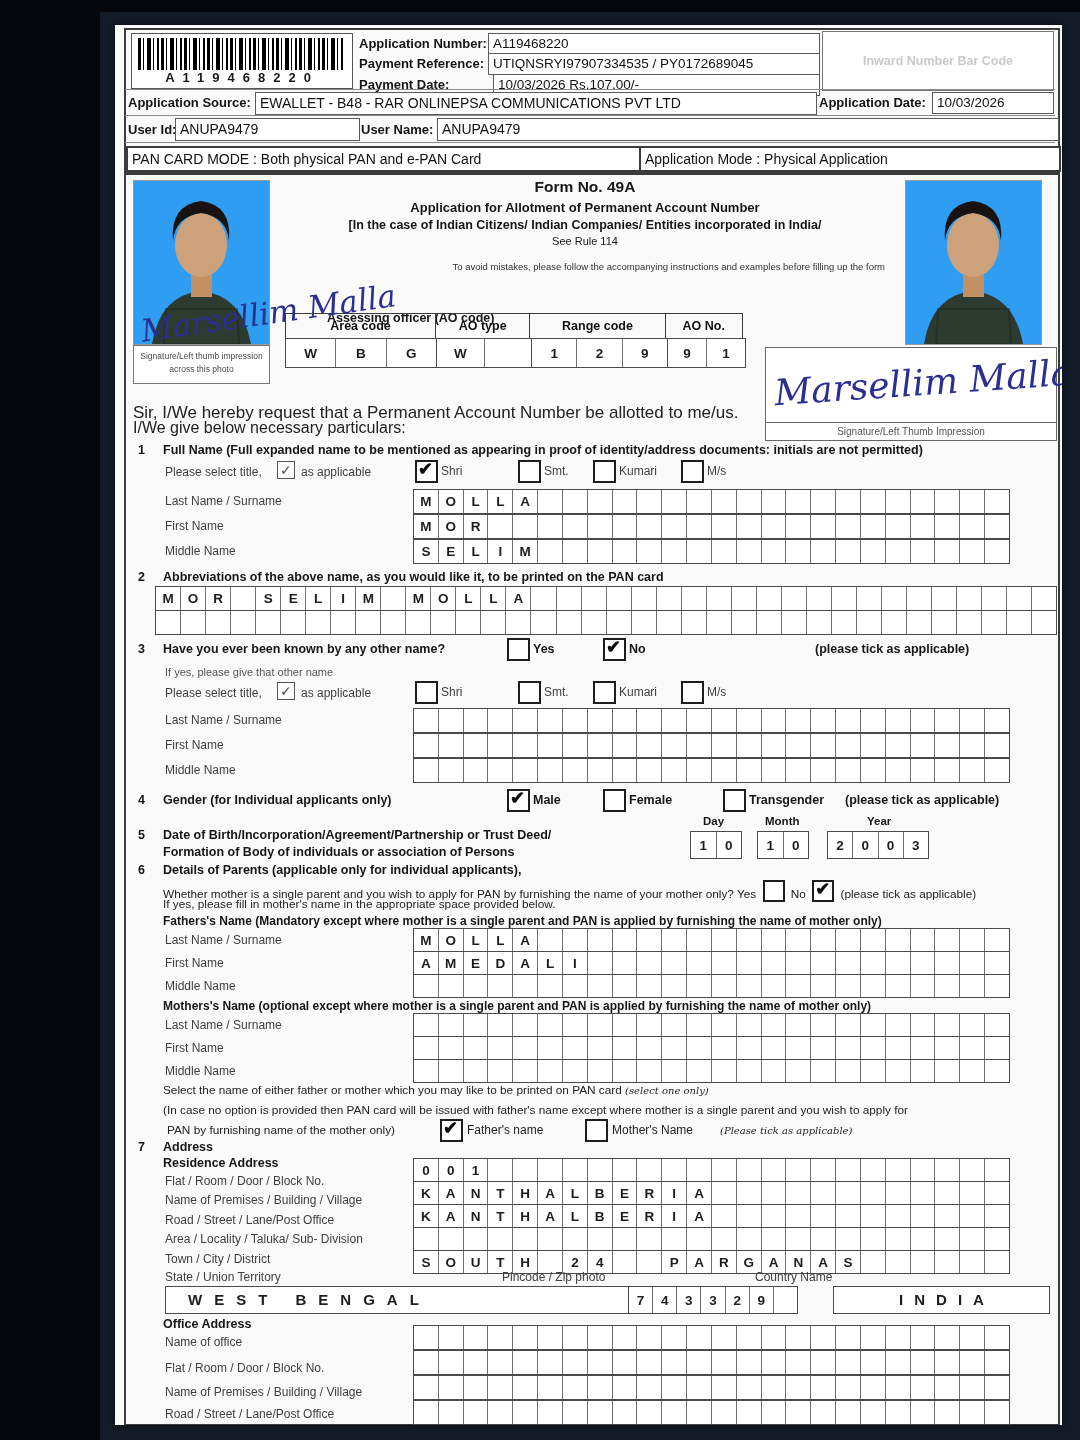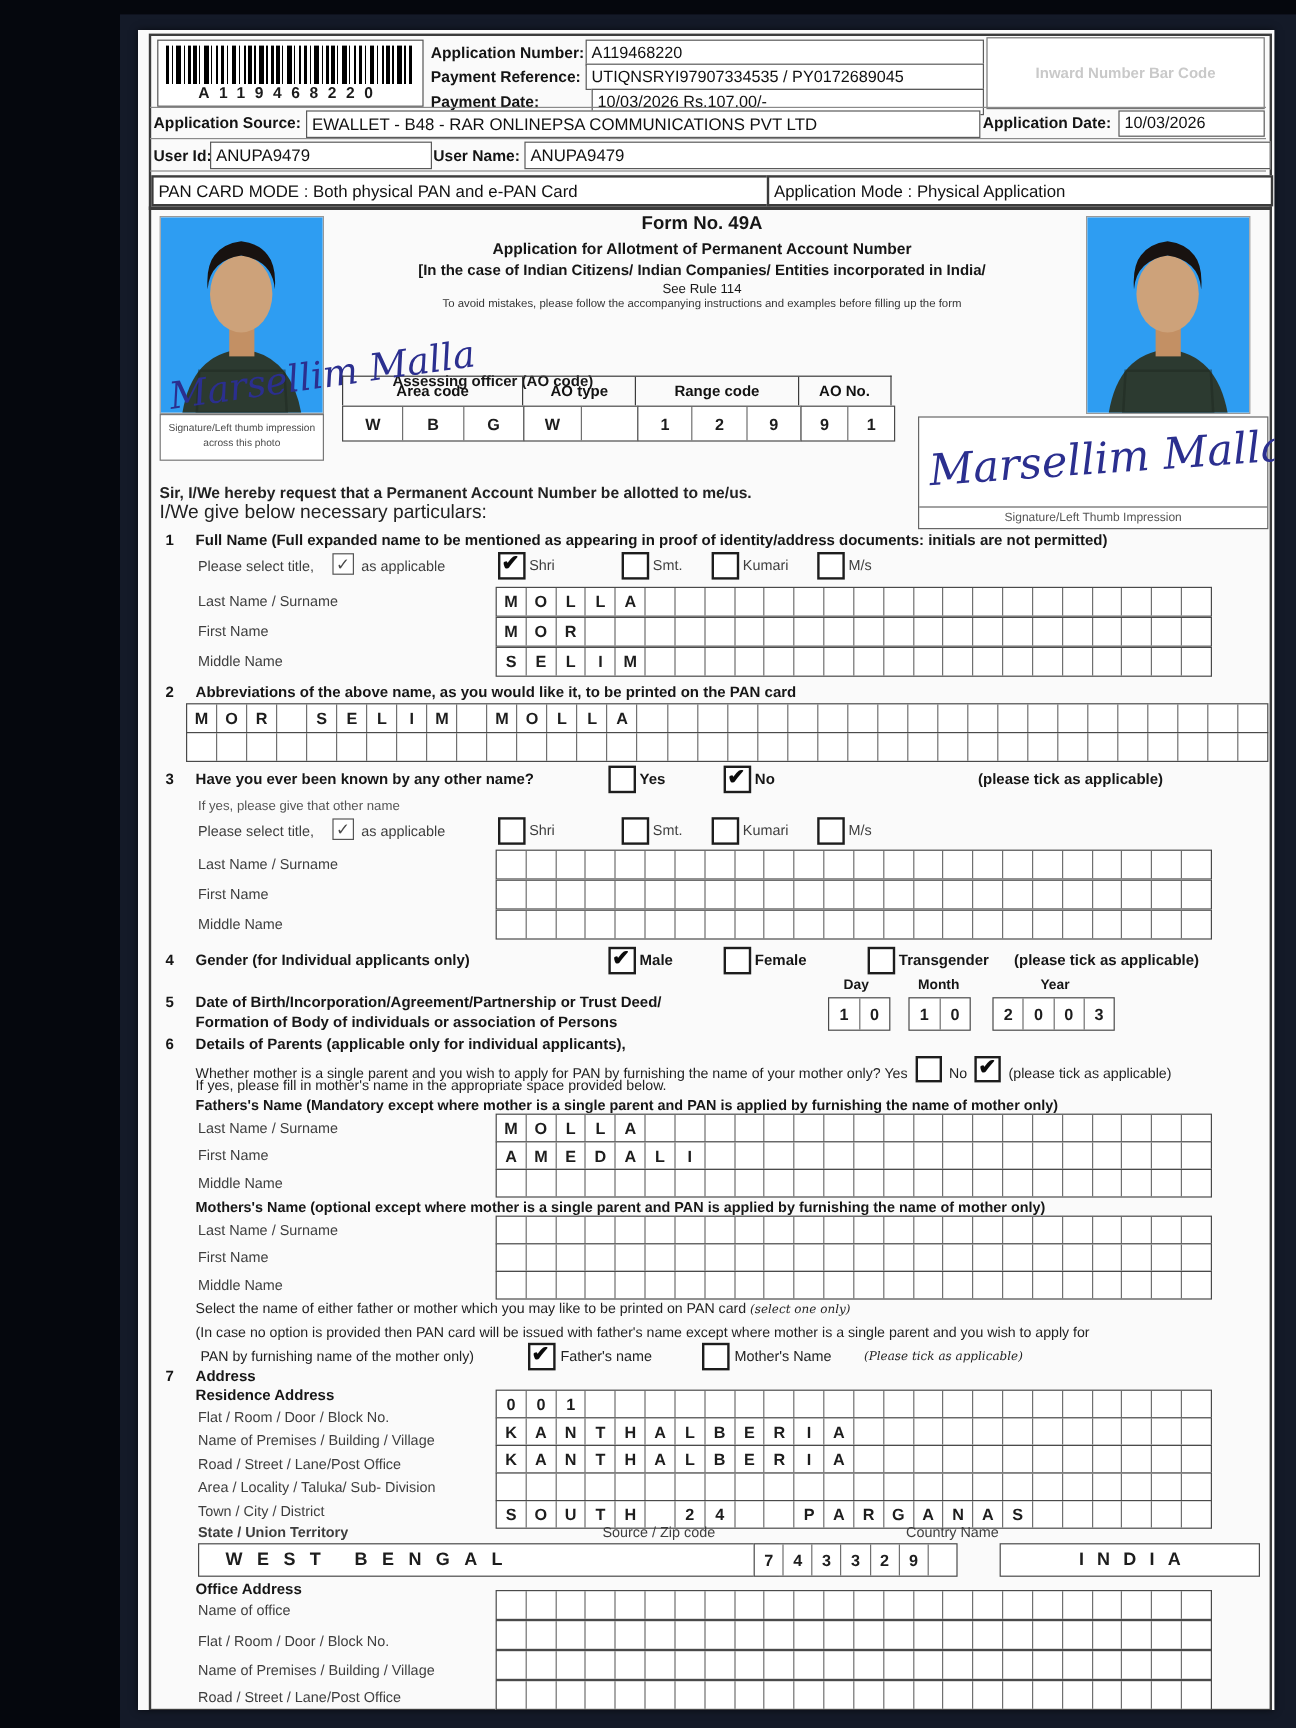--- a/index.html
+++ b/index.html
@@ -107,21 +107,21 @@
   <div class="abs" style="left:650px;top:322px;width:290px;height:92px;border:1.5px solid #666;background:#fff;">
     <div class="sig" style="left:8px;top:14px;font-size:36px;transform:rotate(-4deg);">Marsellim  Malla</div>
     <div class="abs" style="left:0;bottom:0;width:100%;height:17px;border-top:1.5px solid #666;text-align:center;font-size:10px;color:#555;line-height:17px;">Signature/Left Thumb Impression</div>
   </div>
 
   <div class="abs" style="left:170px;top:153px;width:600px;text-align:center;color:#161616;">
     <div style="font-size:15.5px;font-weight:bold;">Form No. 49A</div>
     <div style="font-size:13px;font-weight:bold;margin-top:4px;">Application for Allotment of Permanent Account Number</div>
     <div style="font-size:12.5px;font-weight:bold;margin-top:3px;">[In the case of Indian Citizens/ Indian Companies/ Entities incorporated in India/</div>
     <div style="font-size:11px;margin-top:3px;">See Rule 114</div>
-    <div style="font-size:9.5px;margin-top:1px;color:#333;">To avoid mistakes, please follow the accompanying instructions and examples before filling up the form</div>
+    <div style="font-size:9.5px;margin-top:14px;color:#333;text-align:right;">To avoid mistakes, please follow the accompanying instructions and examples before filling up the form</div>
   </div>
 
   <div class="bl" style="left:212px;top:266px;margin-top:20px;">Assessing officer (AO code)</div>
   <div class="aohead" style="left:170px;top:288px;width:456px;height:24px;">
     <div style="width:150px;">Area code</div>
     <div style="width:94px;">AO type</div>
     <div style="width:135px;">Range code</div>
     <div style="width:77px;">AO No.</div>
   </div>
   <div class="cgrid" style="left:170px;top:313px;width:150px;height:28px;">
@@ -138,21 +138,21 @@
       <span class="cell">2</span>
       <span class="cell">9</span>
     </div>
   <div class="cgrid" style="left:552px;top:313px;width:77px;height:28px;">
       <span class="cell">9</span>
       <span class="cell">1</span>
     </div>
 
   <div class="sig" style="left:25px;top:270px;font-size:31px;transform:rotate(-8deg);">Marsellim  Malla</div>
 
-  <div class="nt" style="left:18px;top:378px;font-size:13px;font-weight:bold;">Sir, I/We hereby request that a Permanent Account Number be allotted to me/us.</div>
+  <div class="nt" style="left:18px;top:378px;font-size:17px;">Sir, I/We hereby request that a Permanent Account Number be allotted to me/us.</div>
   <div class="nt" style="left:18px;top:394px;font-size:16px;">I/We give below necessary particulars:</div>
 
   <div class="bl" style="left:23px;top:418px;">1</div>
   <div class="bl" style="left:48px;top:418px;">Full Name (Full expanded name to be mentioned as appearing in proof of identity/address documents: initials are not permitted)</div>
   <div class="gl" style="left:50px;top:440px;">Please select title,</div>
   <div class="cb small light checked" style="left:162px;top:436px;"></div>
   <div class="gl" style="left:186px;top:440px;">as applicable</div>
   <div class="cb checked" style="left:300px;top:435px;"></div>
   <div class="gl" style="left:326px;top:439px;">Shri</div>
   <div class="cb" style="left:403px;top:435px;"></div>
@@ -779,22 +779,22 @@
       <span class="cell">A</span>
       <span class="cell">S</span>
       <span class="cell"></span>
       <span class="cell"></span>
       <span class="cell"></span>
       <span class="cell"></span>
       <span class="cell"></span>
       <span class="cell"></span>
     </div>
 
-  <div class="gl" style="left:50px;top:1245px;font-weight:bold;">State / Union Territory</div>
-  <div class="gl" style="left:387px;top:1245px;">Source / Zip code</div>
+  <div class="gl" style="left:50px;top:1245px;">State / Union Territory</div>
+  <div class="gl" style="left:387px;top:1245px;">Pincode / Zip photo</div>
   <div class="gl" style="left:640px;top:1245px;">Country Name</div>
 
   <div class="abs" style="left:50px;top:1261px;width:460px;height:26px;border:1.5px solid #4a4a4a;background:#fff;font-size:15px;font-weight:600;color:#1d1d1d;letter-spacing:12px;line-height:26px;padding-left:22px;overflow:hidden;white-space:nowrap;">WEST BENGAL</div>
   <div class="cgrid" style="left:513px;top:1261px;width:168px;height:26px;">
       <span class="cell">7</span>
       <span class="cell">4</span>
       <span class="cell">3</span>
       <span class="cell">3</span>
       <span class="cell">2</span>
       <span class="cell">9</span>

